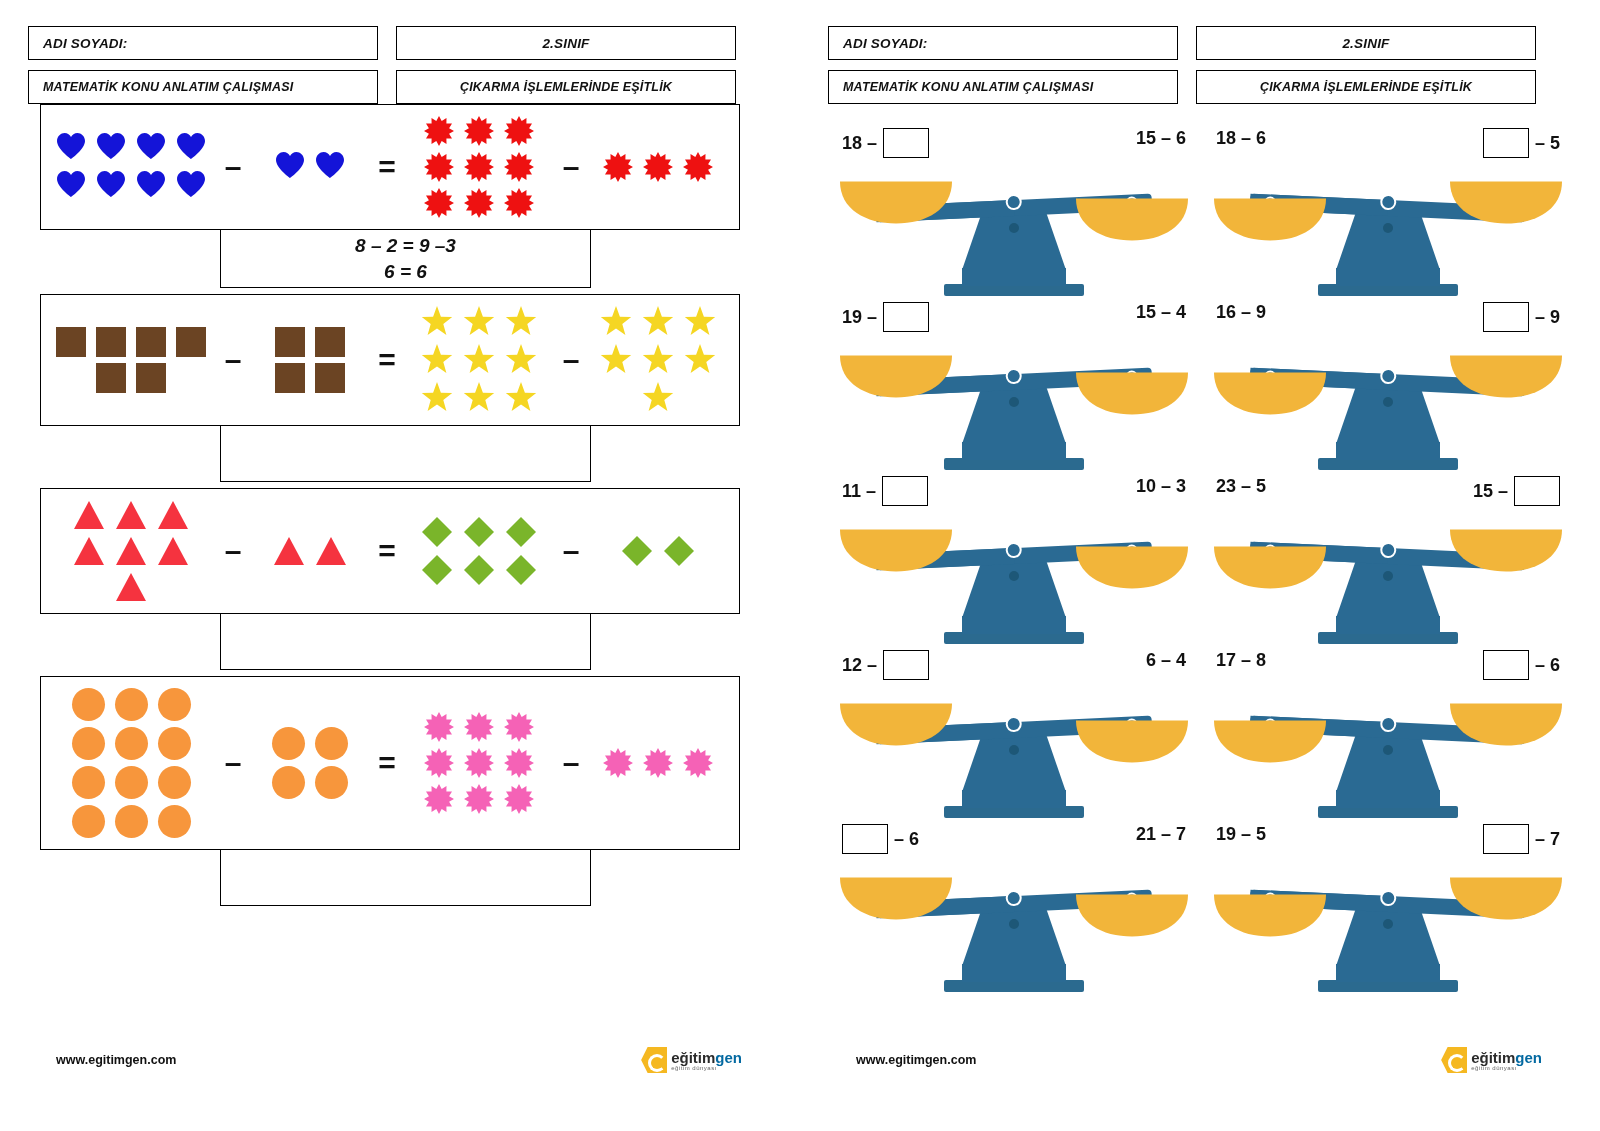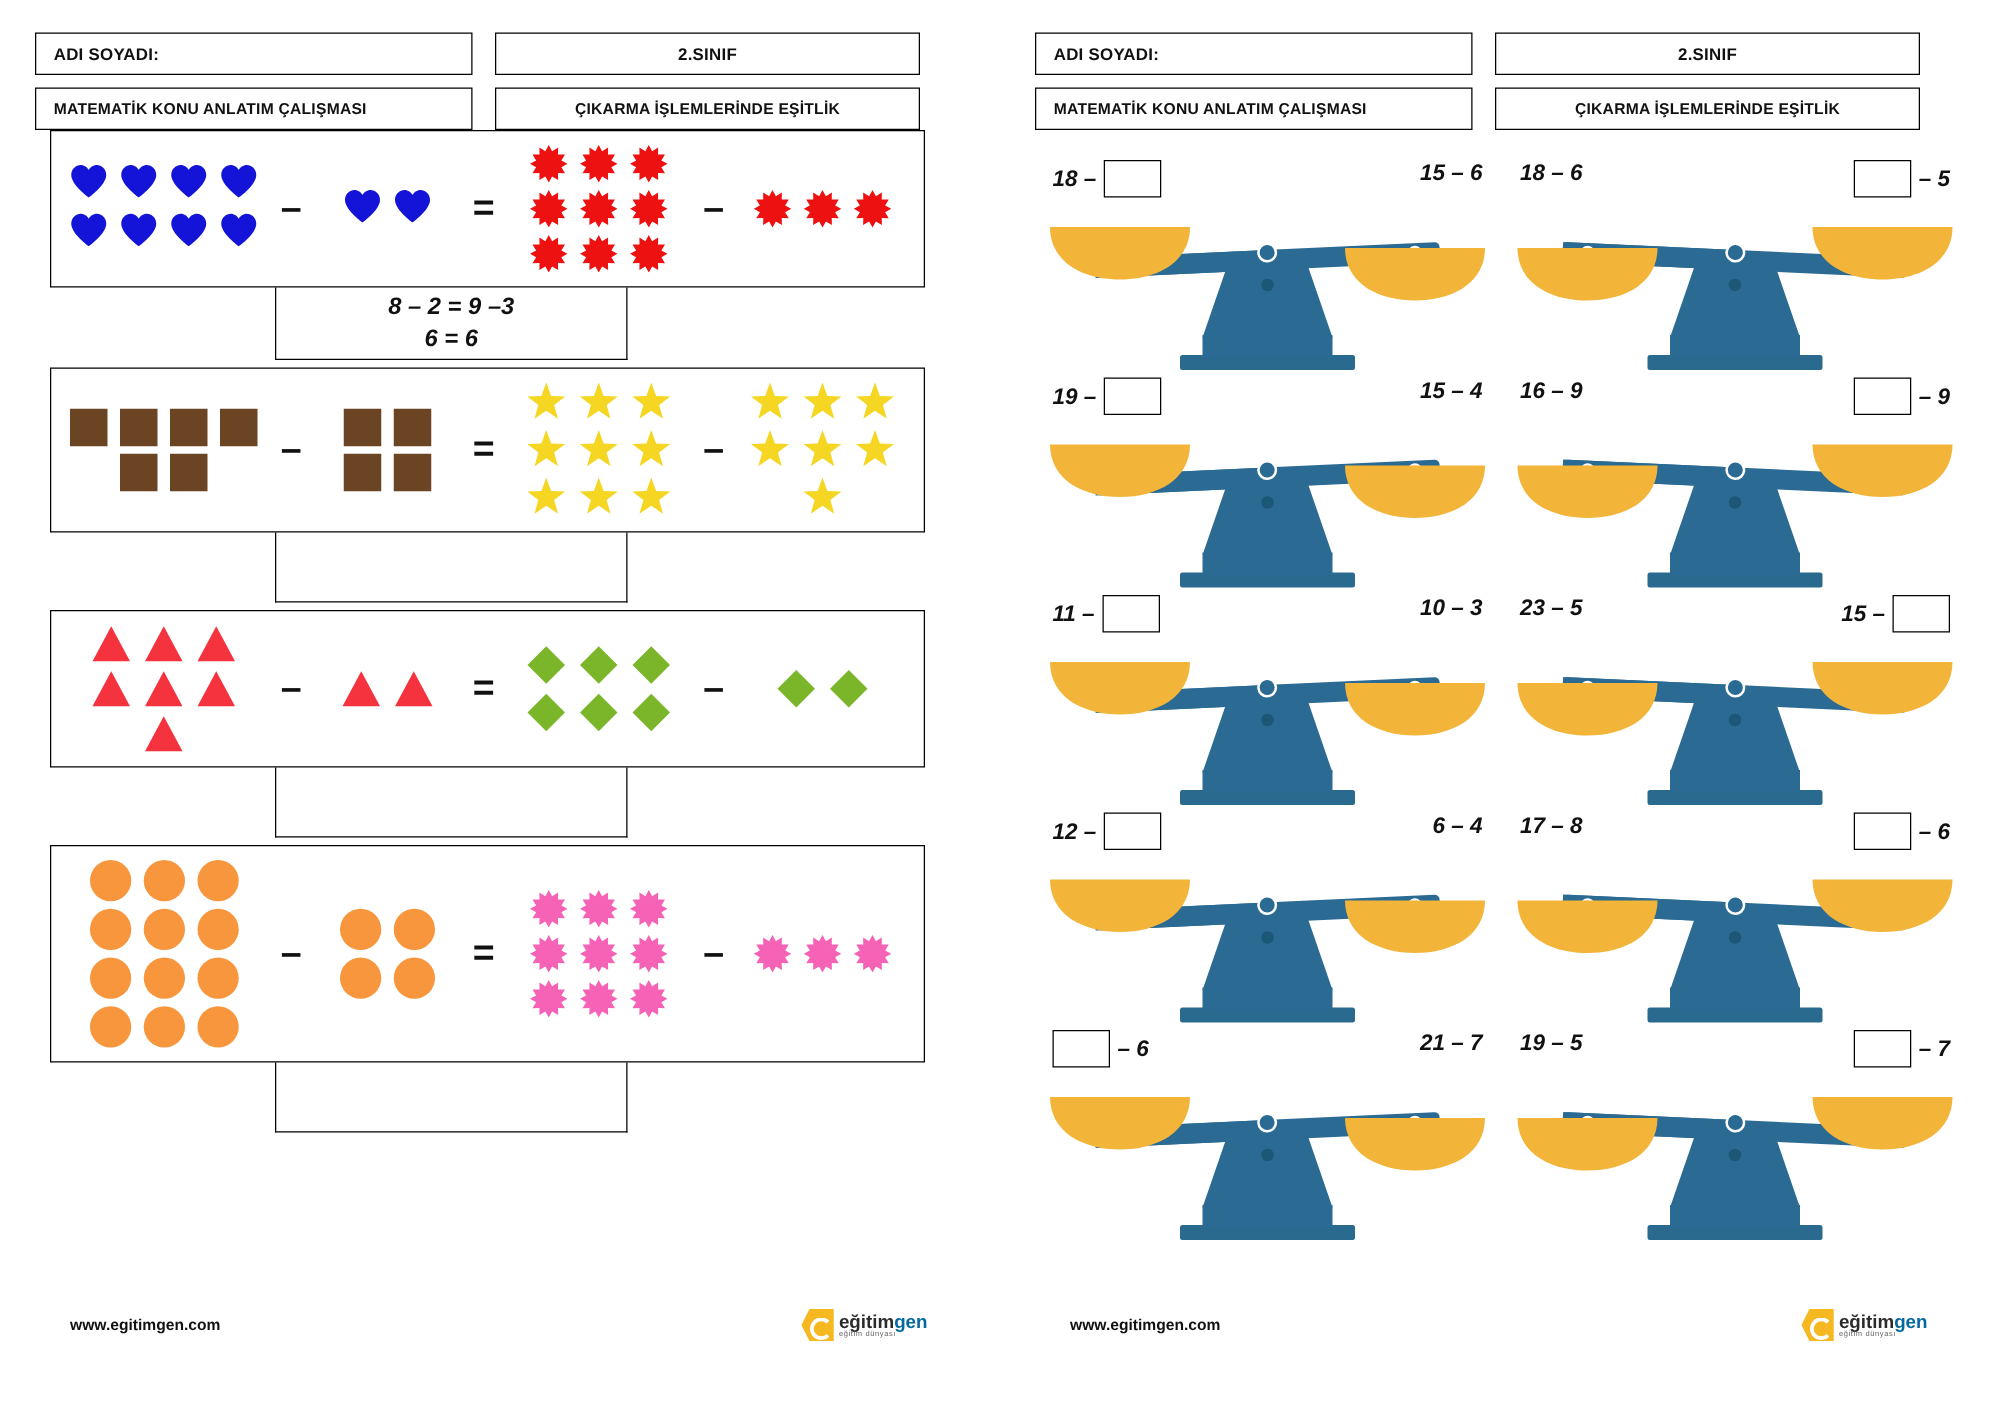--- a/index.html
+++ b/index.html
@@ -29,20 +29,21 @@
     margin-top: 8px;
   }
   .hdr-col { display: flex; flex-direction: column; gap: 10px; }
   .hdr-col.left { width: 350px; }
   .hdr-col.right { width: 340px; }
   .hdr-box {
     border: 1.6px solid #000;
     height: 34px;
     display: flex;
     align-items: center;
+    font-style: italic;
     font-weight: bold;
     font-size: 13.5px;
     letter-spacing: .2px;
   }
   .hdr-box.l { padding-left: 14px; justify-content: flex-start; }
   .hdr-box.c { justify-content: center; }
   .hdr-box.small { font-size: 12.5px; }
 
   
   .instr {
@@ -78,21 +79,21 @@
   .op {
     font-size: 30px;
     font-weight: bold;
     width: 44px;
     text-align: center;
     flex: none;
   }
   .answer-box {
     border: 1.6px solid #000;
     border-top: none;
-    width: 282px;
+    width: 371px;
     min-height: 58px;
     margin-left: 180px;
     display: flex;
     flex-direction: column;
     align-items: center;
     justify-content: center;
     font-style: italic;
     font-weight: bold;
     font-size: 19px;
     line-height: 1.35;
@@ -114,21 +115,20 @@
     margin-top: 18px;
     display: grid;
     grid-template-columns: 1fr 1fr;
     row-gap: 2px;
     column-gap: 10px;
     margin-left: 6px;
   }
   .scale-cell { position: relative; width: 360px; height: 172px; }
   .lbl {
     position: absolute;
-    font-style: italic;
     font-weight: bold;
     font-size: 18px;
     display: flex;
     align-items: center;
     gap: 6px;
     white-space: nowrap;
   }
   .lbl.left { left: 8px; top: 6px; }
   .lbl.right { right: 8px; top: 6px; }
   .blank {

